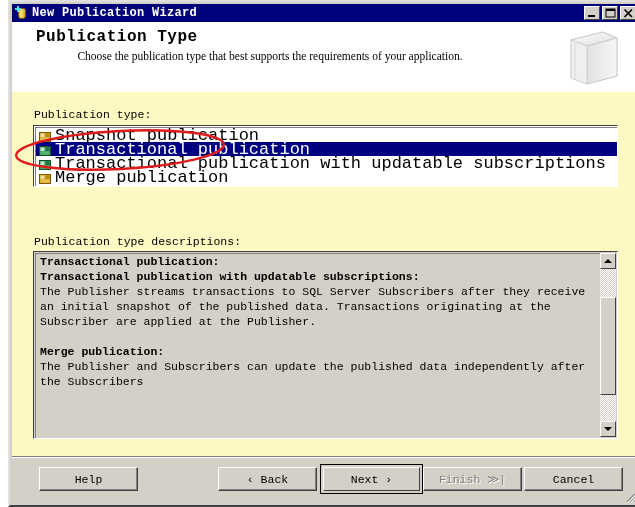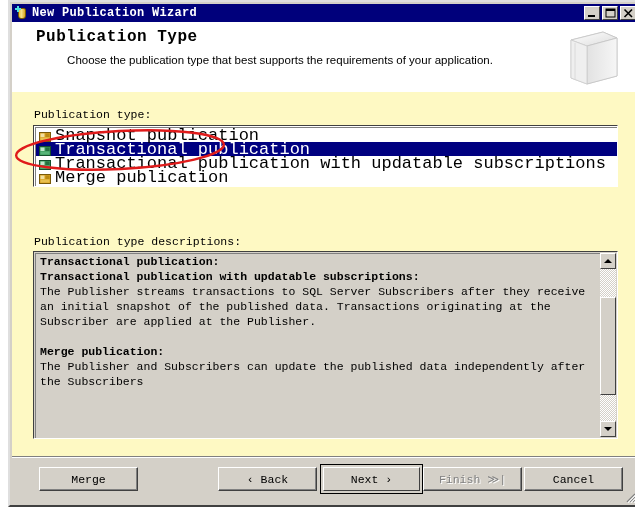--- a/index.html
+++ b/index.html
@@ -111,26 +111,26 @@
     position: absolute;
     left: 22px; top: 4px;
     font-size: 16px;
     font-weight: bold;
     color: #000000;
     letter-spacing: 0.5px;
     font-family: "Liberation Mono", "DejaVu Sans Mono", monospace;
   }
   .header-desc {
     position: absolute;
-    left: 46px; top: 25px;
+    left: 36px; top: 25px;
     width: 440px;
     font-size: 11.5px;
     color: #000000;
-    line-height: 22px;
-    font-family: Liberation Sans, sans-serif;
+    line-height: 14px;
+    font-family: Liberation Serif, serif;
   }
   .header-graphic {
     position: absolute;
     right: 14px; top: 2px;
     width: 66px; height: 64px;
   }
 
   .header-sep {
     position: absolute;
     left: 2px; top: 92px;
@@ -519,21 +519,21 @@
         </div>
       </div>
     </div>
 
   </div>
 
   <div class="btn-sep"></div>
   <div class="buttonbar">
     <div class="btn" id="btn-help">
       <span class="inner-edge"></span>
-      <span>Merge</span>
+      <span>Help</span>
     </div>
     <div class="btn" id="btn-back">
       <span class="inner-edge"></span>
       <span>‹ Back</span>
     </div>
     <div class="btn disabled" id="btn-finish">
       <span class="inner-edge"></span>
       <span>Finish ≫|</span>
     </div>
     <div class="btn default" id="btn-next">

